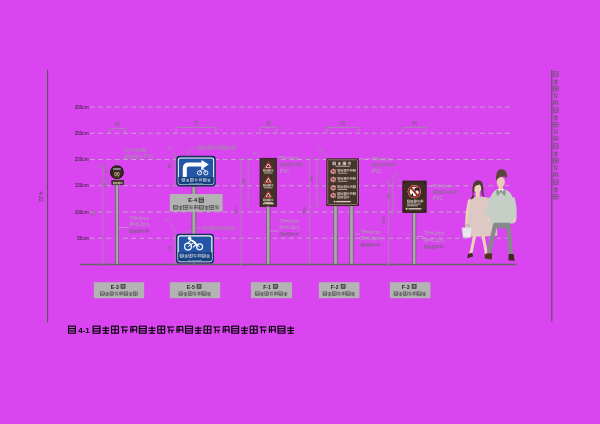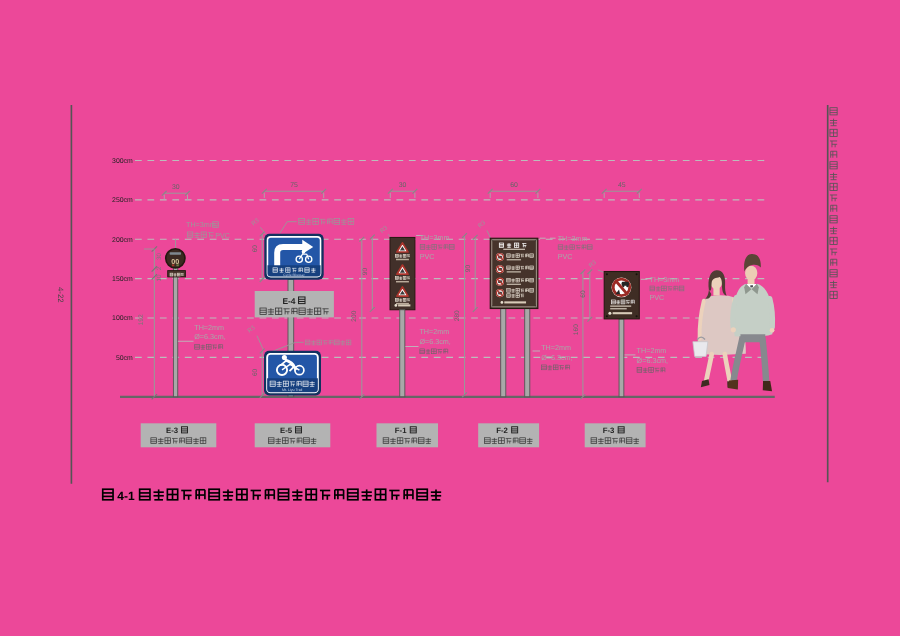--- a/index.html
+++ b/index.html
@@ -1,16 +1,16 @@
 <!DOCTYPE html>
 <html><head><meta charset="utf-8"><style>
 html,body{margin:0;padding:0;background:#fff}
 </style></head>
 <body>
-<div style="position:relative;width:600px;height:424px;background:#ec4899;overflow:hidden">
+<div style="position:relative;width:600px;height:424px;background:#d946ef;overflow:hidden">
 <svg width="600" height="424" viewBox="0 0 600 424">
 <g>
         <line x1="47.60" y1="70.00" x2="47.60" y2="322.50" stroke="#555" stroke-width="1.1"></line>
       </g>
       <g>
         <text font-family="Liberation Sans, sans-serif" font-size="5.2" fill="#444" text-anchor="middle" transform="translate(38.70,196.50) rotate(90)">4-22</text>
       </g>
       <g>
         <line x1="551.80" y1="70.00" x2="551.80" y2="321.50" stroke="#555" stroke-width="1.1"></line>
       </g>

